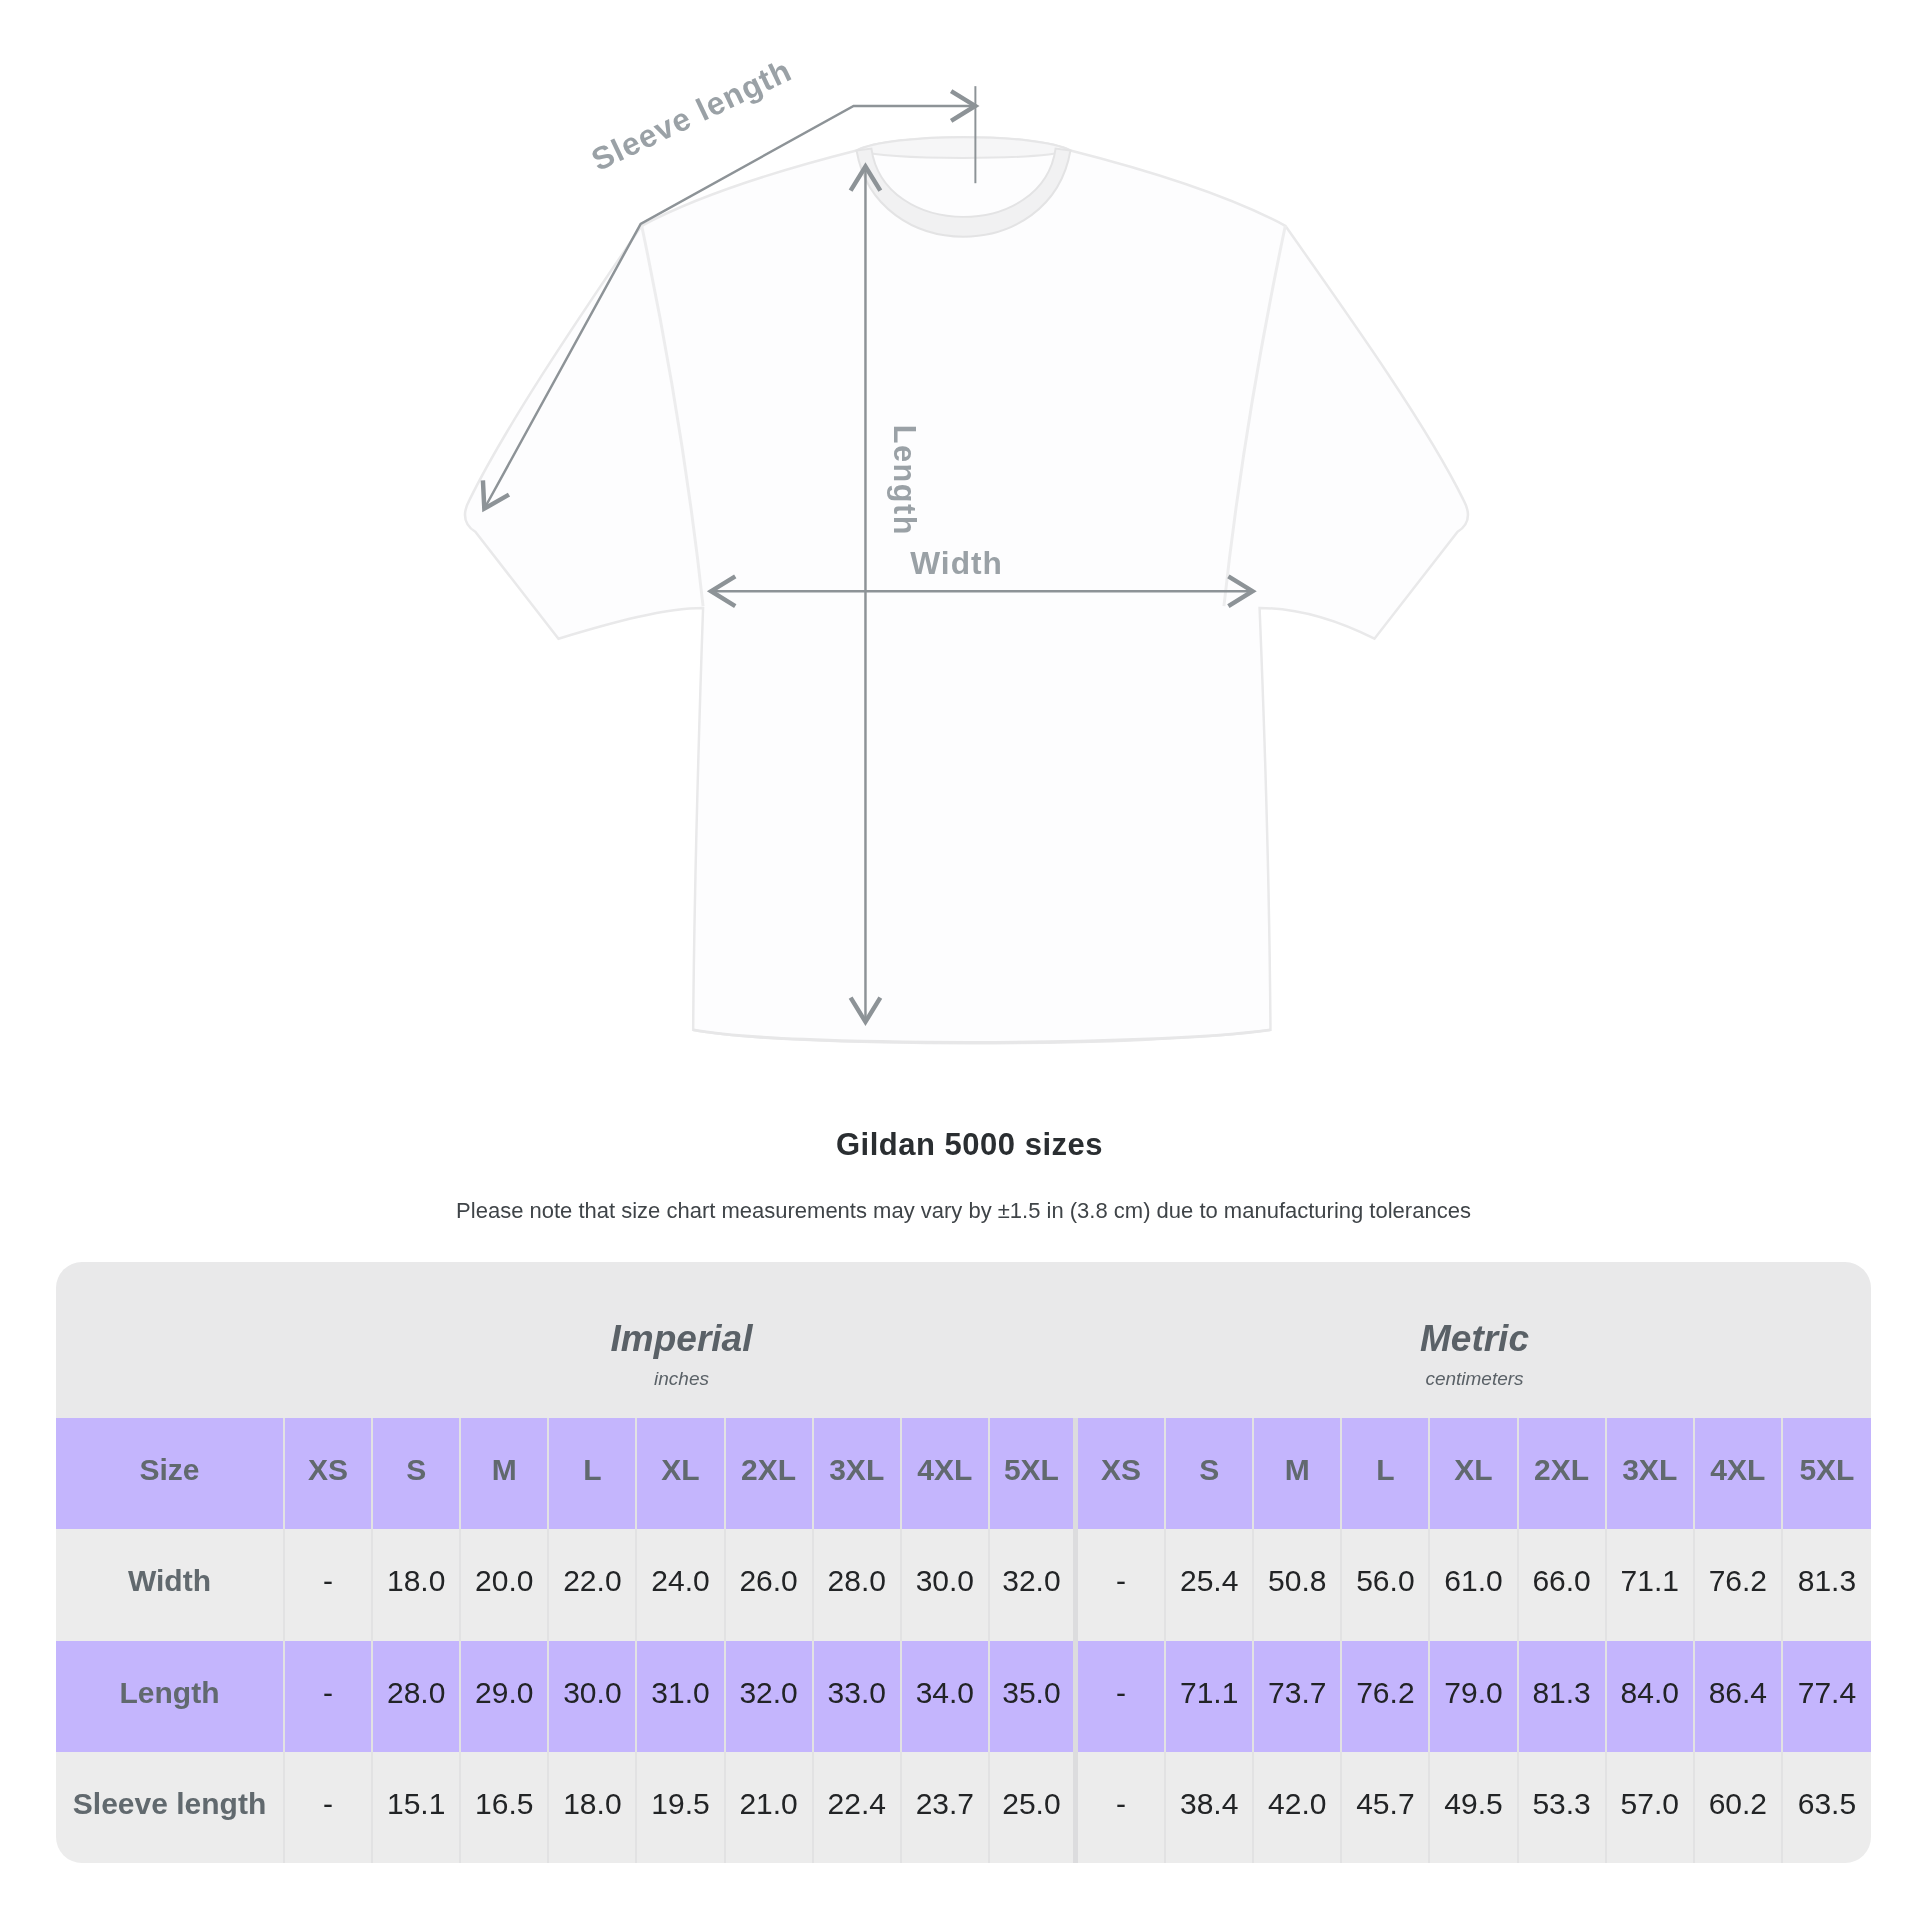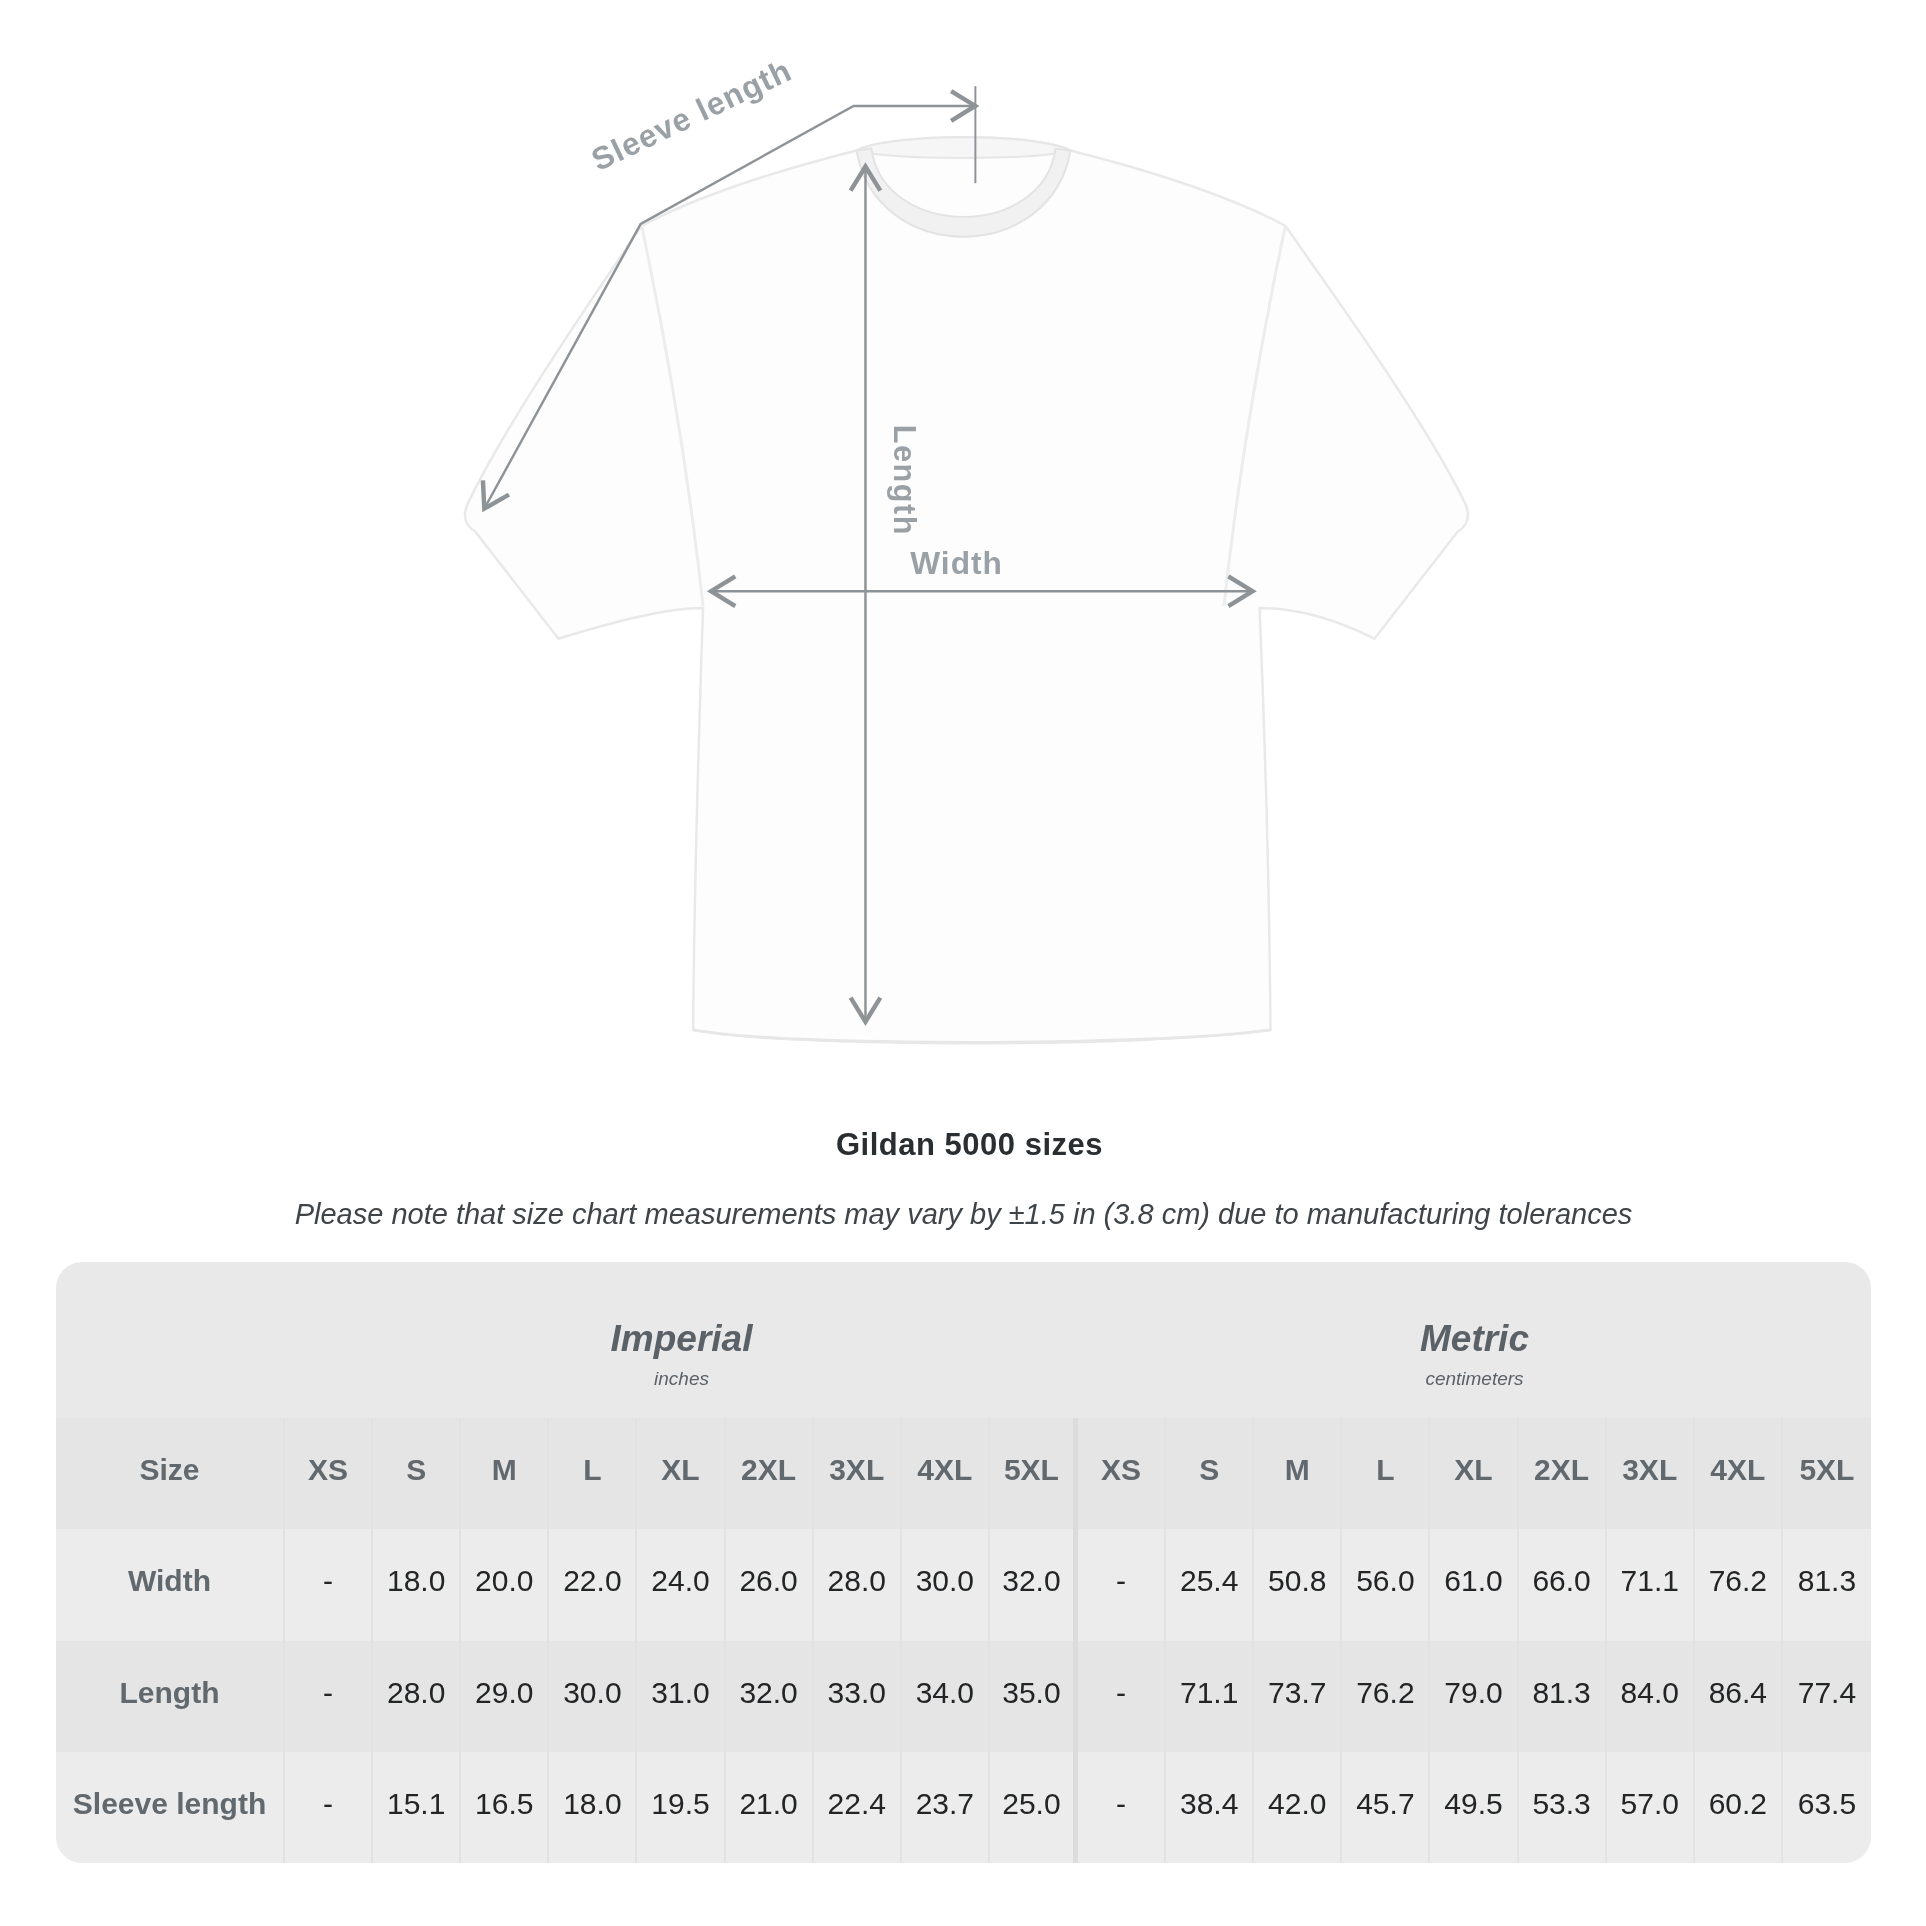--- a/index.html
+++ b/index.html
@@ -9,21 +9,21 @@
   }
   
   .diagram-wrap{position:absolute;left:0;top:0;width:1927px;height:1119px;}
   
   .chart-title{
     position:absolute;top:1127px;left:6px;width:100%;text-align:center;
     font-size:31px;font-weight:bold;color:#2a2e31;letter-spacing:0.5px;
   }
   .chart-note{
     position:absolute;top:1198px;left:0;width:100%;text-align:center;
-    font-size:29px;font-style:italic;color:#3f4448;
+    font-size:22px;color:#3f4448;
   }
   
   .size-table{
     position:absolute;left:56px;top:1262px;width:1815px;height:601px;
     border-radius:26px;overflow:hidden;
     display:grid;
     grid-template-columns:229px repeat(18, 1fr);
     grid-template-rows:156px 111px 112px 111px 111px;
   }
   .band{background:#e9e9ea;grid-row:1;display:flex;flex-direction:column;
@@ -35,21 +35,21 @@
   .g-unit{font-size:19px;font-style:italic;color:#5a6167;}
   .cell{
     display:flex;align-items:center;justify-content:center;
     border-right:2px solid #e2e2e3;padding-bottom:8px;
     font-size:30px;color:#222426;
   }
   .cell.sep{border-right-width:5px;border-right-color:#dcdcde;}
   .cell.last{border-right:none;}
   .cell.lbl,.cell.head{font-weight:bold;color:#61696e;}
   .r-gray{background:#ececec;}
-  .r-white{background:#e5e5e5;}
+  .r-white{background:#c4b5fd;}
   
   .dim-label{font-family:"Liberation Sans", sans-serif;font-weight:bold;}
 </style>
 </head>
 <body>
 
 <div class="diagram-wrap">
   <svg width="1927" height="1119" viewBox="0 0 1946 1130">
     <defs>
       <marker id="arrow" viewBox="-16 -10 18 20" refX="-1" refY="0" markerWidth="15" markerHeight="15" orient="auto-start-reverse">

